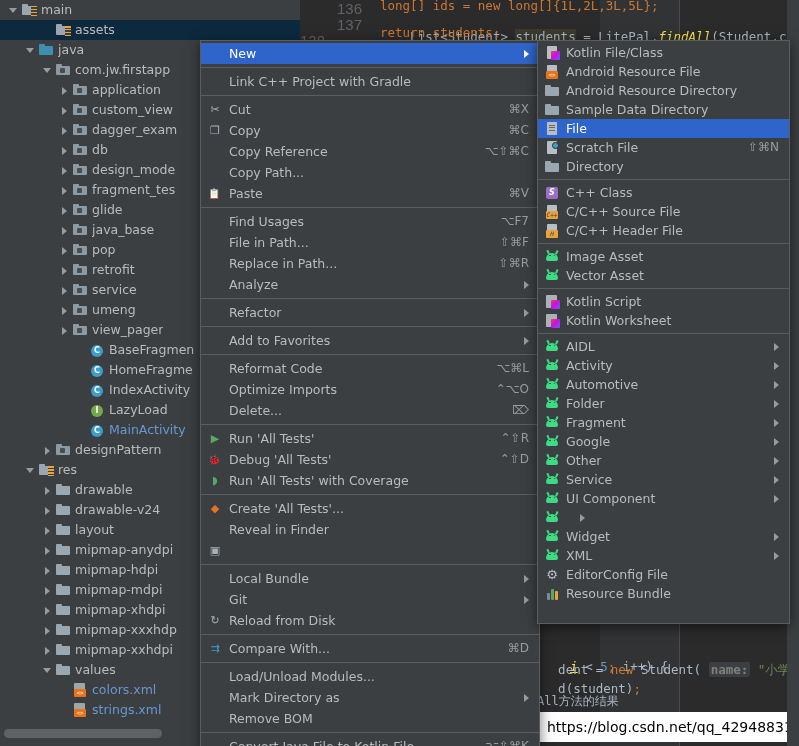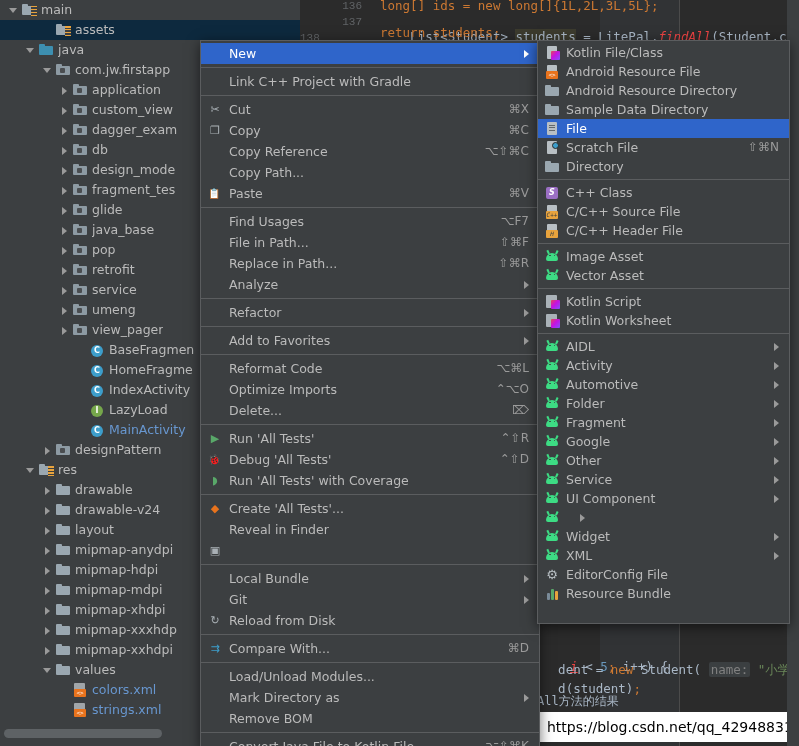--- a/index.html
+++ b/index.html
@@ -8,32 +8,32 @@
     background: #2b2b2b;
     font-family: "DejaVu Sans", "Liberation Sans", sans-serif;
     overflow: hidden;
   }
   #root { position: relative; width: 799px; height: 746px; }
 
   
   .editor-bg { position:absolute; inset:0; background:#2b2b2b; }
   .code-area { position:absolute; left:300px; top:0; right:0; bottom:0; background:#2b2b2b; }
   .gutter { position:absolute; left:300px; top:0; width:72px; bottom:0; background:#313335; }
-  .ln { position:absolute; right:6px; color:#606366; font-family:Liberation Mono, monospace; font-size:11px; }
+  .ln { position:absolute; right:6px; color:#606366; font-family:Liberation Sans, sans-serif; font-size:15px; }
   .codeline {
     position:absolute; left:380px; white-space:pre;
     font-family:"DejaVu Sans Mono","Liberation Mono",monospace;
     font-size:12.5px; color:#a9b7c6;
   }
   .kw { color:#cc7832; }
   .num { color:#6897bb; }
   .str { color:#6a8759; }
-  .ital { color:#ef4444; font-style:italic; }
+  .ital { color:#fde047; font-style:italic; }
   .hl-ident { background:#3c3b2e; color:#a9b7c6;text-align:right; }
-  .param-hint { background:#3b3f41; color:#808080; border-radius:2px; padding:0 2px; }
+  .param-hint { background:#3b3f41; color:#808080; border-radius:2px; padding:0 2px;font-weight:bold; }
   .fold-strip { position:absolute; left:366px; top:0; bottom:0; width:14px; background:#313335; border-right:1px solid #4b4b4b;}
 
   
   .tree {
     position:absolute; left:0; top:0; width:300px; height:746px;
     background:#3c3f41; overflow:hidden;
   }
   .row {
     position:relative; height:20px; line-height:20px;
     white-space:nowrap; font-size:12.5px; color:#bbbbbb;

